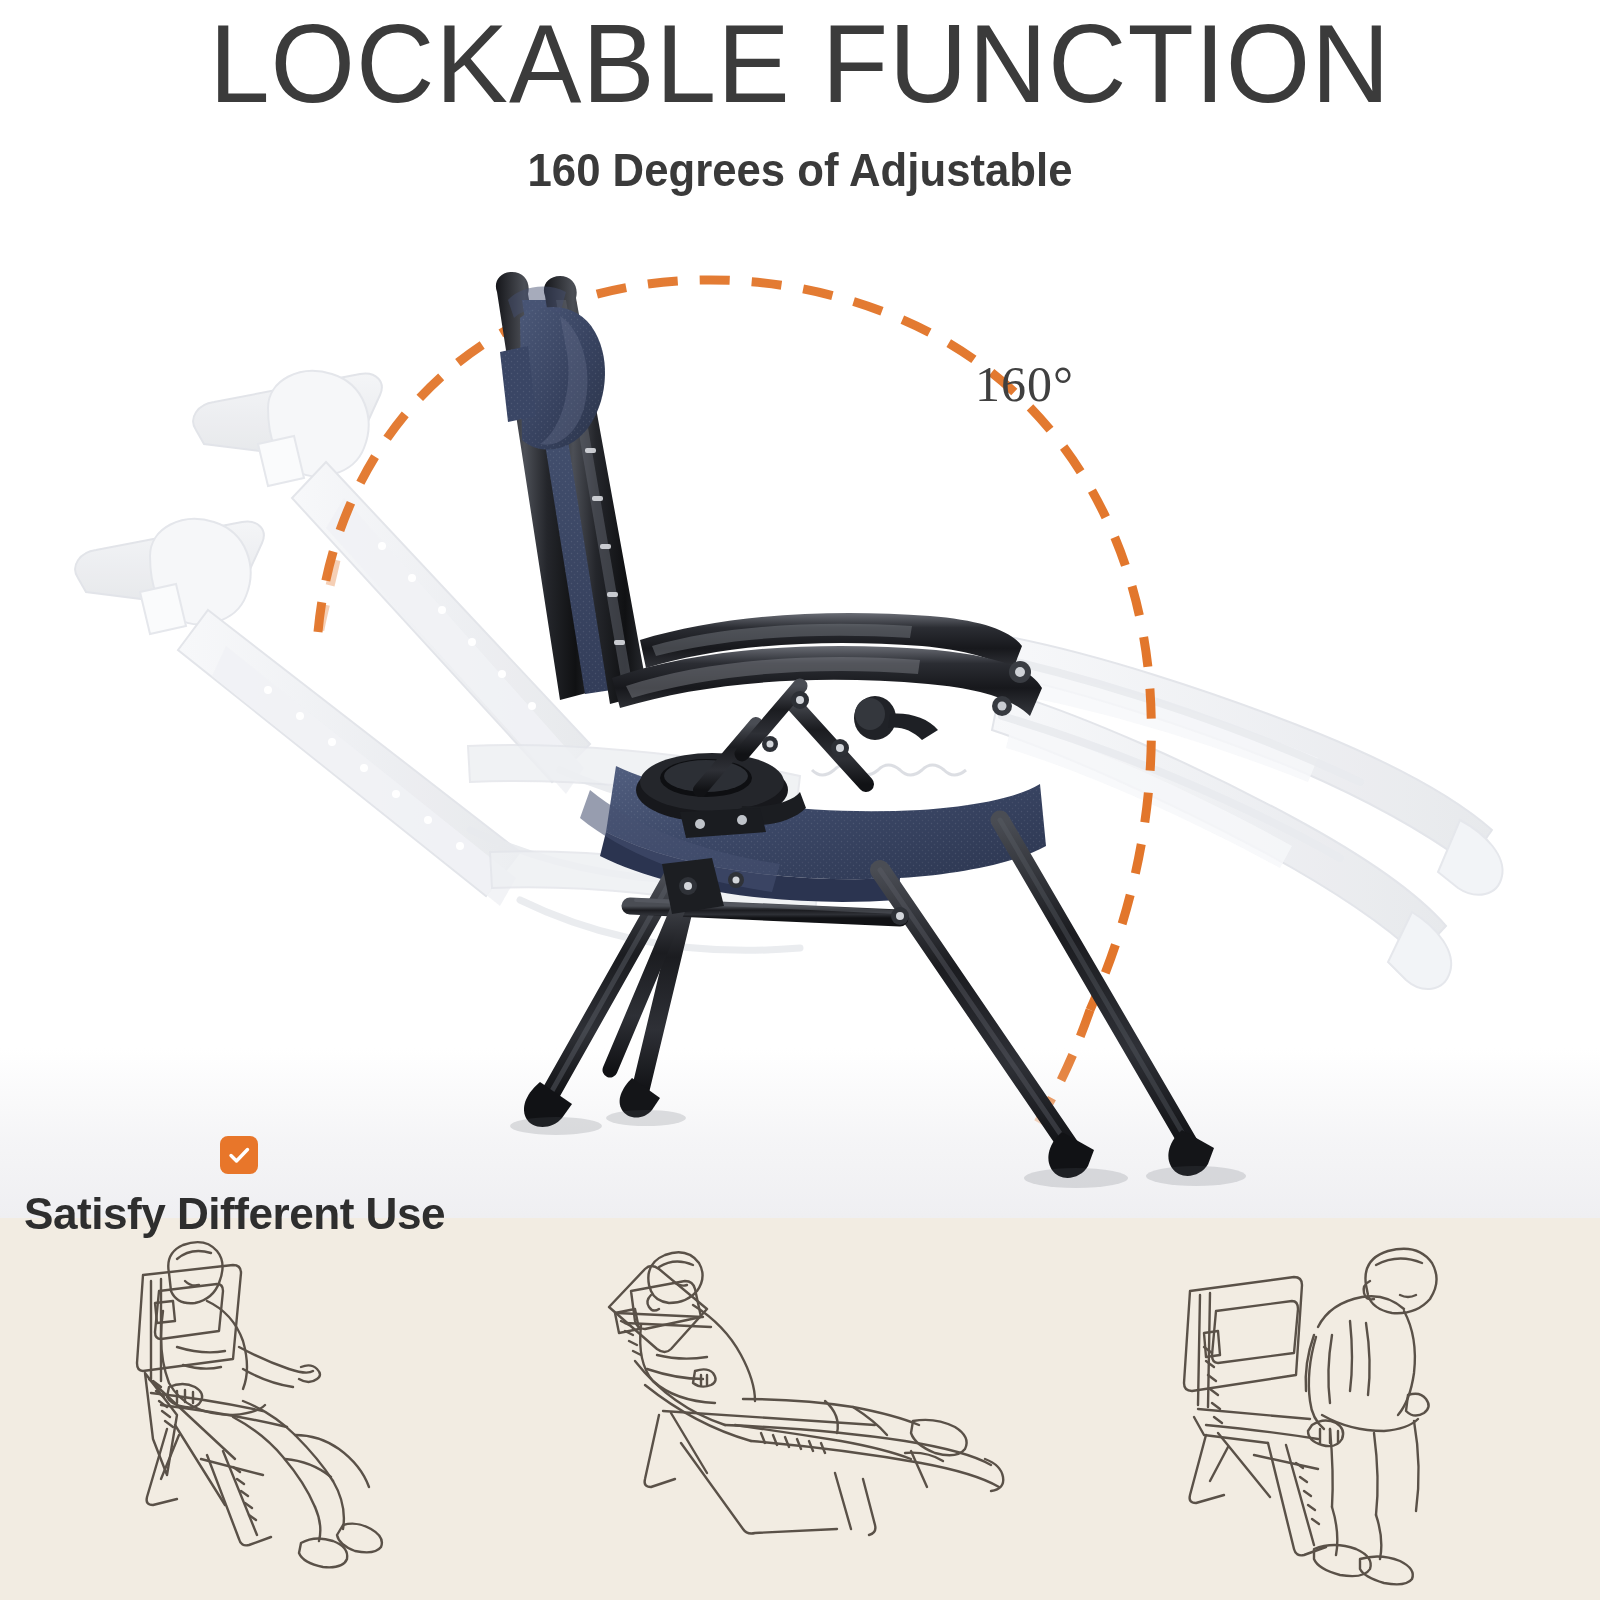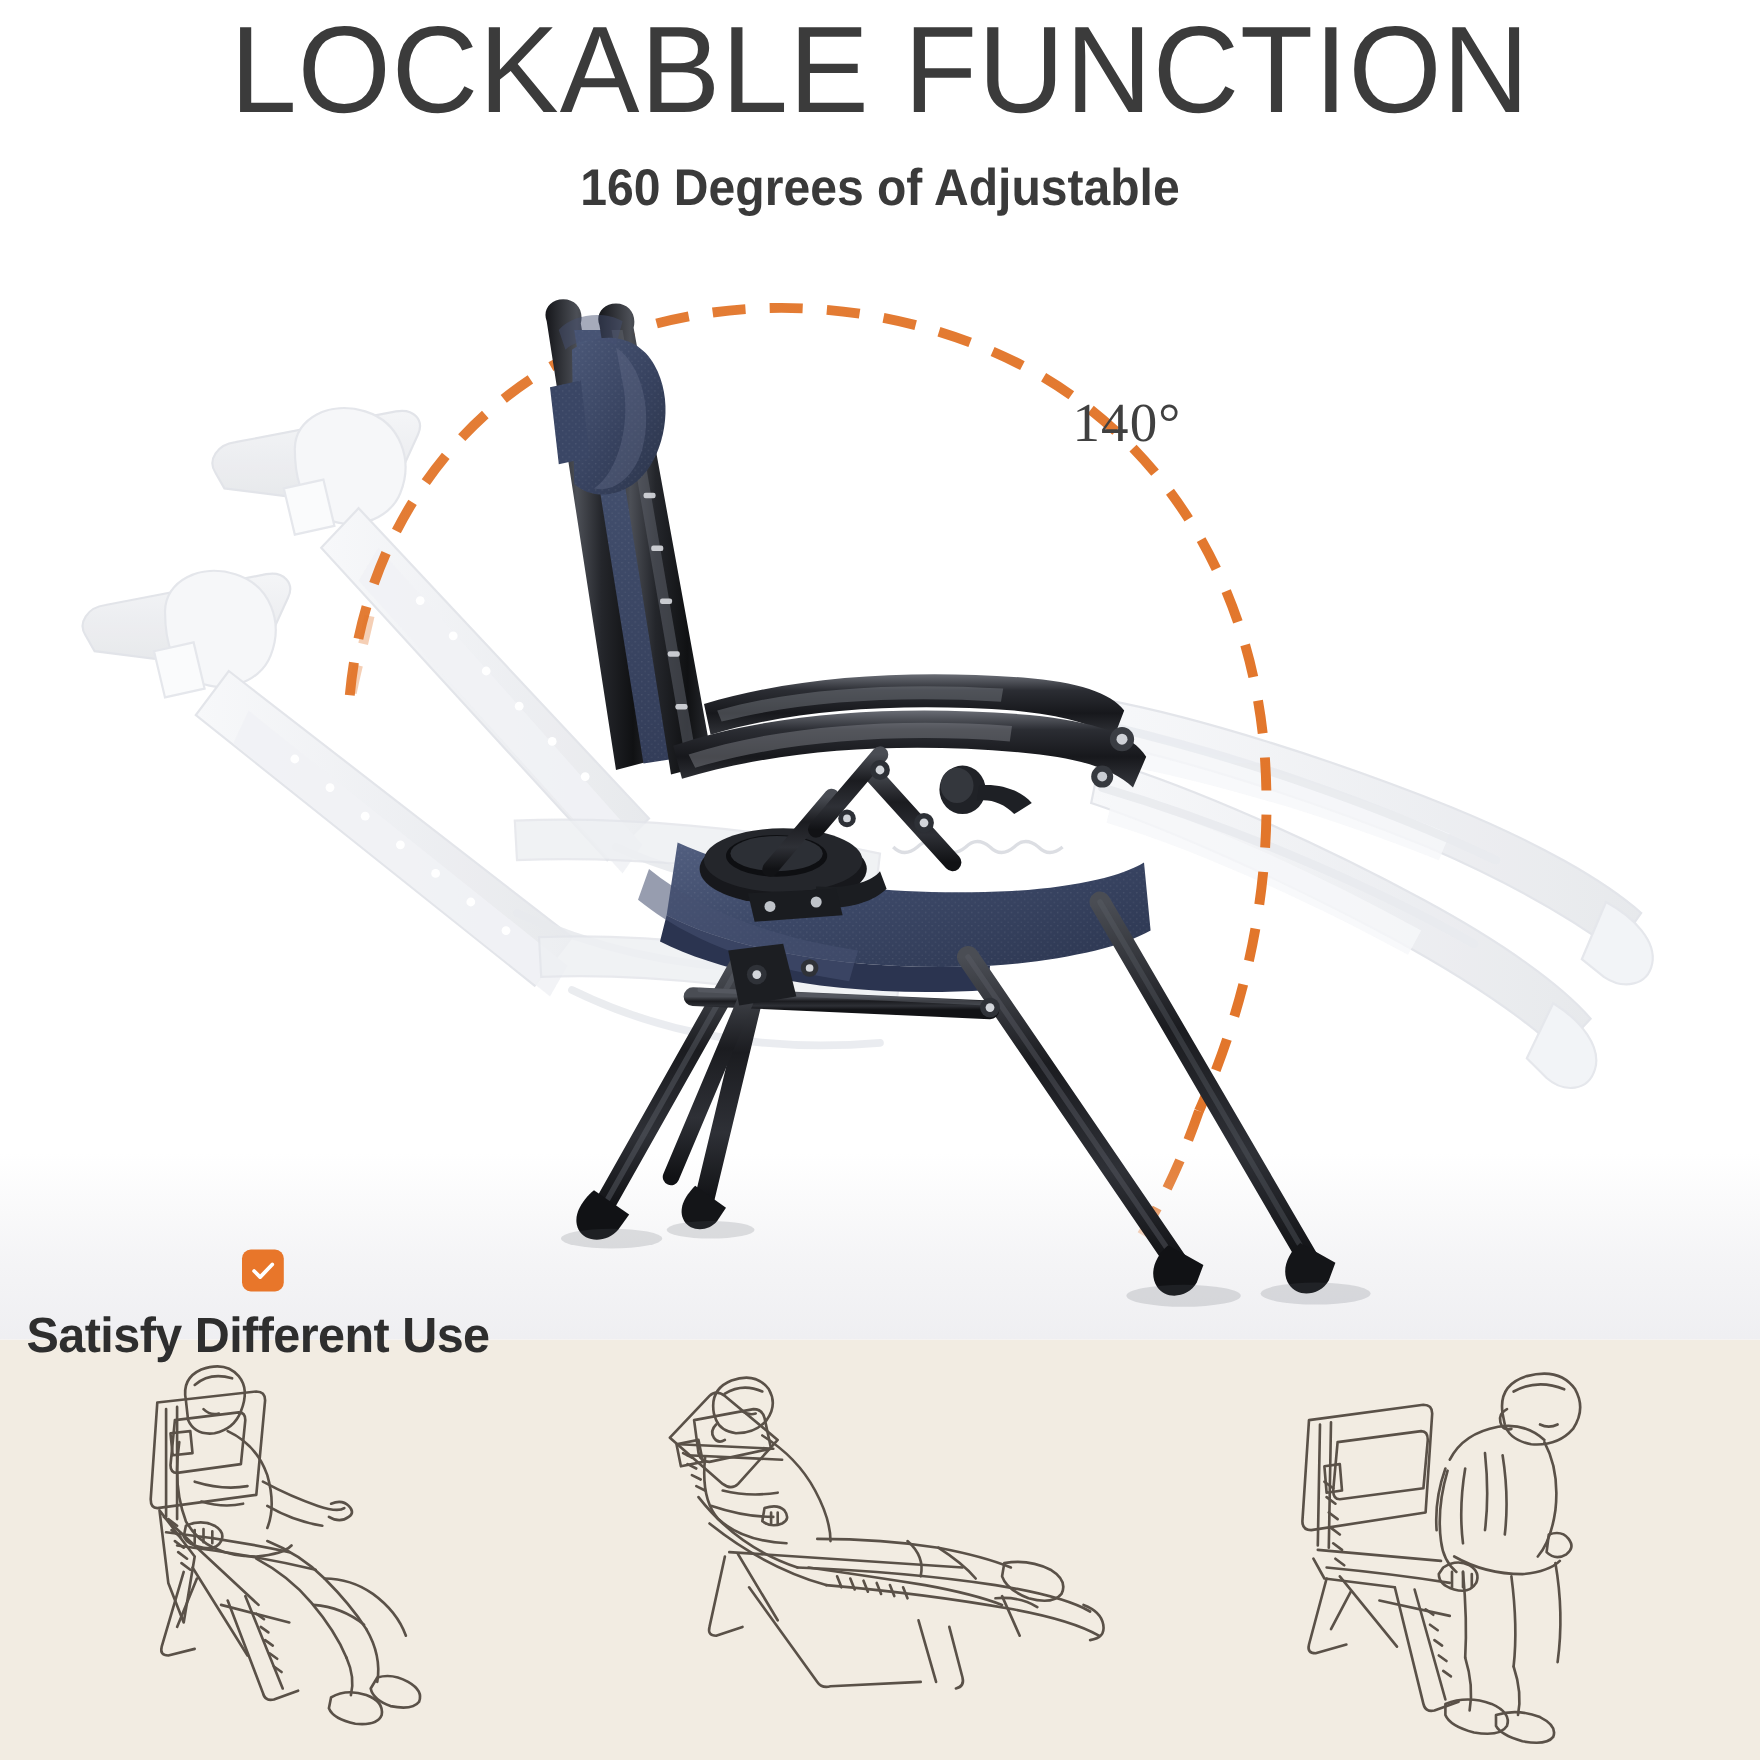--- a/index.html
+++ b/index.html
@@ -233,21 +233,21 @@
              C 330 500, 402 378, 530 318
              C 660 258, 820 272, 940 338
              C 1065 408, 1140 540, 1150 690
              C 1158 810, 1130 920, 1090 1010" fill="none" stroke="url(#arcFade)" stroke-width="9" stroke-linecap="butt" stroke-dasharray="30 22"></path>
 
     <path d="M 336 560 C 328 596, 322 616, 318 640" fill="none" stroke="#e2762b" stroke-opacity="0.35" stroke-width="9" stroke-dasharray="26 20"></path>
 
     <path d="M 1090 1010 C 1072 1062, 1052 1100, 1036 1126" fill="none" stroke="url(#arcFadeTail)" stroke-width="9" stroke-dasharray="28 20"></path>
   </svg>
 
-  <div class="deg-label">140°</div>
+  <div class="deg-label">160°</div>
 
   <svg class="chair-layer" viewBox="0 0 1600 1600" xmlns="http://www.w3.org/2000/svg">
     <defs>
       <linearGradient id="steel" x1="0" y1="0" x2="1" y2="0">
         <stop offset="0%" stop-color="#15161a"></stop>
         <stop offset="28%" stop-color="#4c4f56"></stop>
         <stop offset="50%" stop-color="#24262b"></stop>
         <stop offset="78%" stop-color="#101113"></stop>
         <stop offset="100%" stop-color="#2a2c31"></stop>
       </linearGradient>

